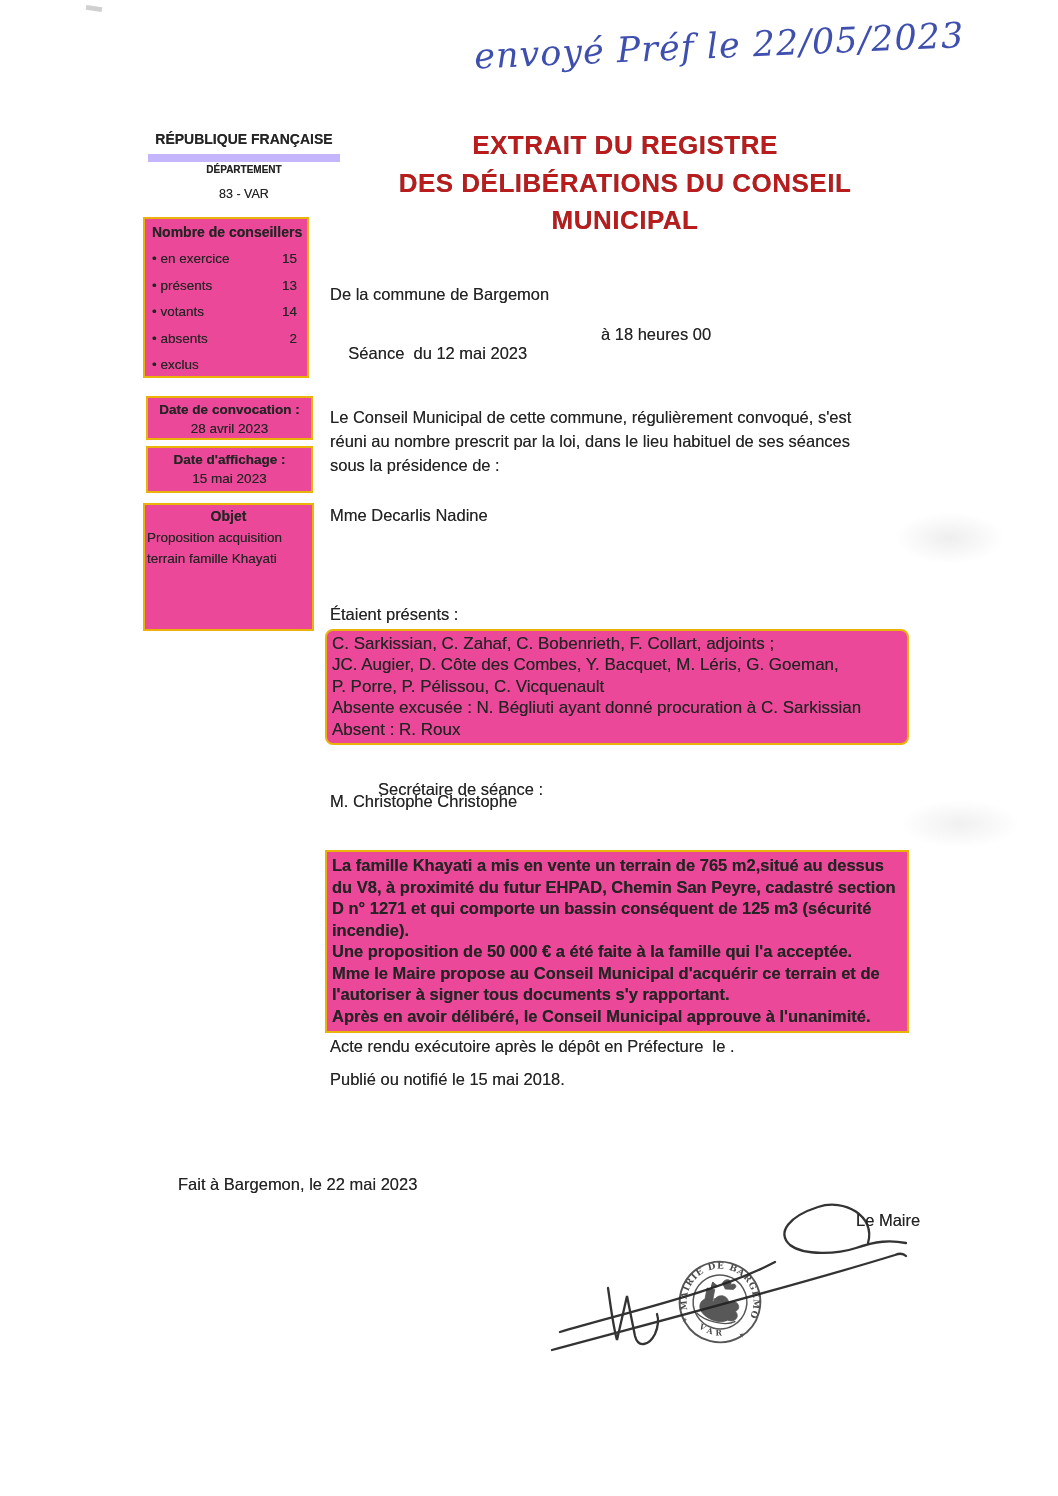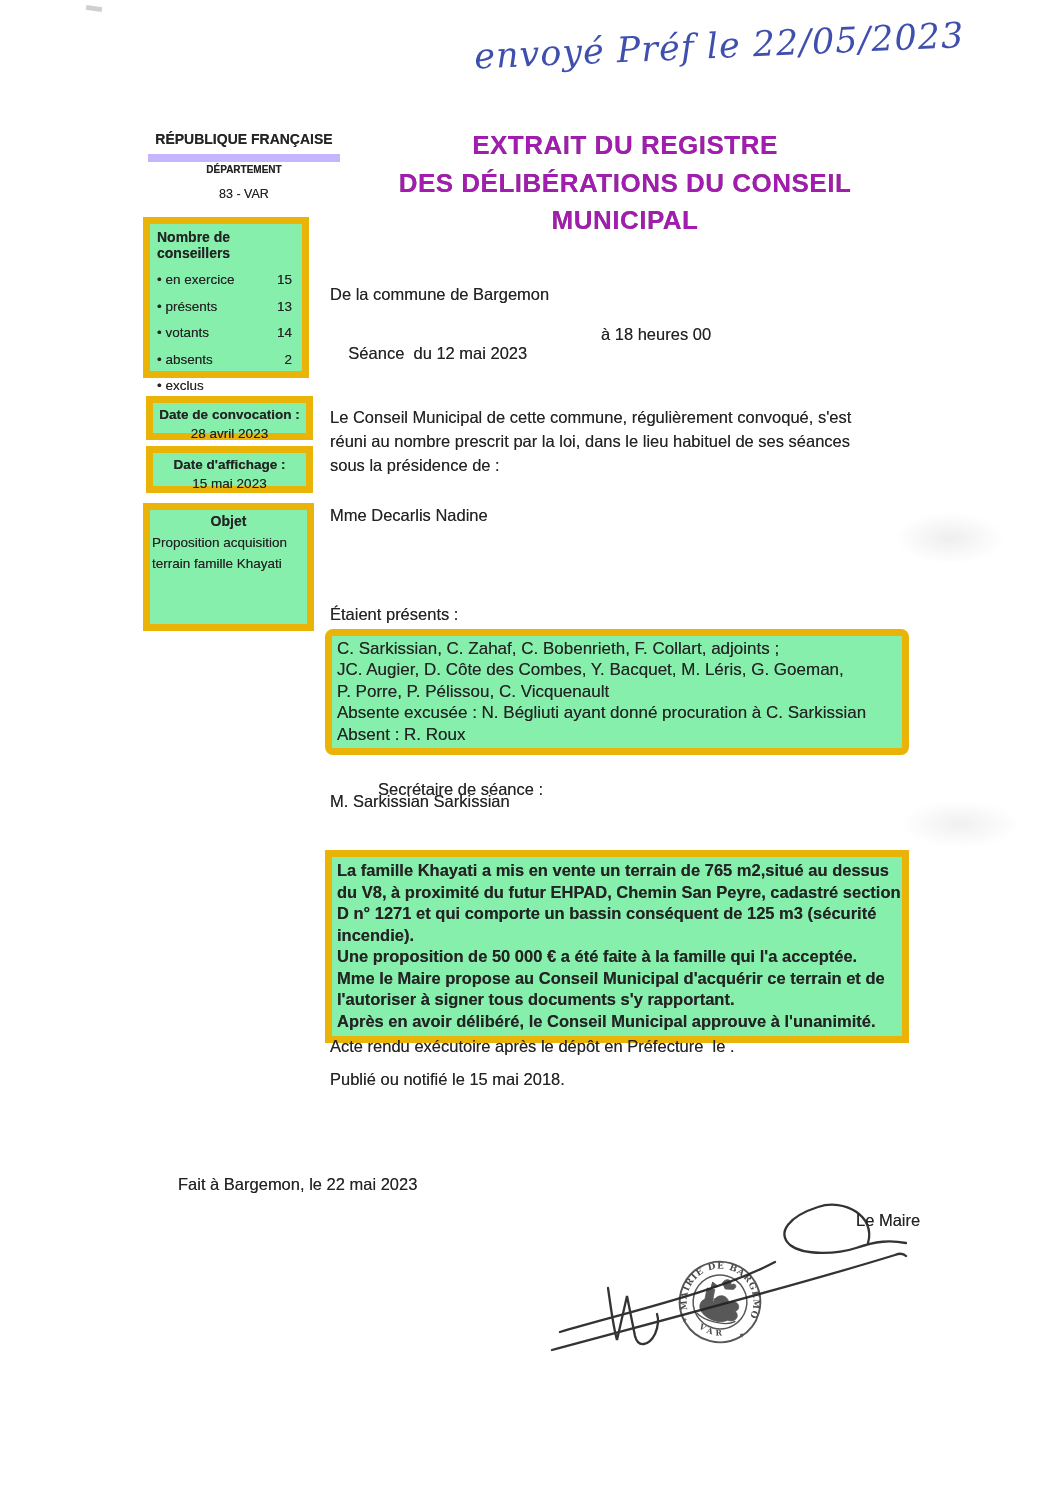--- a/index.html
+++ b/index.html
@@ -30,42 +30,42 @@
     color: #3f4fae;
     transform: rotate(-2.5deg);
     white-space: pre;
   }
 
   
   .repub { left: 148px; top: 131px; width: 192px; font-size: 14px; padding-bottom: 7px; border-bottom: 8px solid #c4b5fd; }
   .dept  { left: 148px; top: 164px; width: 192px; font-size: 10px; }
   .deptcode { left: 148px; top: 187px; width: 192px; font-size: 12.5px; }
 
-  .box { border: 7px solid #eab308; background: #86efac; }
+  .box { border: 2px solid #eab308; background: #ec4899; }
 
   .counselors { left: 143px; top: 217px; width: 166px; height: 161px; }
   .counselors .ctitle { font-size: 14px; font-weight: bold; padding: 5px 0 0 7px; }
   .crows { margin-top: 6px; }
   .crow { display: flex; justify-content: space-between; padding: 0 10px 0 7px; line-height: 26.5px; font-size: 13.5px; }
 
   .datebox { left: 146px; width: 167px; font-size: 13.5px; text-align: center; padding-top: 2px; line-height: 19px; }
   .convbox { top: 396px; height: 44px; }
   .affbox  { top: 446px; height: 47px; }
 
   .objetbox { left: 143px; top: 503px; width: 171px; height: 128px; }
   .objetbox .otitle { font-size: 14px; font-weight: bold; text-align: center; padding-top: 3px; }
   .objetbox .otext { font-size: 13.5px; line-height: 21px; padding: 3px 2px 0 2px; white-space: pre; }
 
   
   .doctitle {
     left: 330px; top: 127px; width: 590px;
     font-size: 26px; font-weight: bold;
     line-height: 37.5px; letter-spacing: 0.5px;
     text-align: center; white-space: pre;
-    color: #a21caf;
+    color: #b91c1c;
   }
 
   
   .body-line { font-size: 16.5px; }
   .commune { left: 330px; top: 285px; }
   .seance  { left: 330px; top: 325px; width: 560px; }
   .seance-time { position: absolute; left: 271px; top: 0; white-space: pre; }
   .intro { left: 330px; top: 405px; line-height: 24px; }
   .president { left: 330px; top: 506px; }
   .presents-label { left: 330px; top: 605px; }
@@ -165,21 +165,21 @@
   <div class="abs body-line doc presents-label pre">Étaient présents :</div>
 
   <div class="abs box presents-box doc pre">C. Sarkissian, C. Zahaf, C. Bobenrieth, F. Collart, adjoints ;
 JC. Augier, D. Côte des Combes, Y. Bacquet, M. Léris, G. Goeman,
 P. Porre, P. Pélissou, C. Vicquenault
 Absente excusée : N. Bégliuti ayant donné procuration à C. Sarkissian
 Absent : R. Roux</div>
 
   <div class="abs body-line doc secretary-label pre">Secrétaire de séance :</div>
 
-  <div class="abs body-line doc secretary-name pre">M. Sarkissian Sarkissian</div>
+  <div class="abs body-line doc secretary-name pre">M. Christophe Christophe</div>
 
   <div class="abs box delib-box doc pre">La famille Khayati a mis en vente un terrain de 765 m2,situé au dessus
 du V8, à proximité du futur EHPAD, Chemin San Peyre, cadastré section
 D n° 1271 et qui comporte un bassin conséquent de 125 m3 (sécurité
 incendie).
 Une proposition de 50 000 € a été faite à la famille qui l'a acceptée.
 Mme le Maire propose au Conseil Municipal d'acquérir ce terrain et de
 l'autoriser à signer tous documents s'y rapportant.
 Après en avoir délibéré, le Conseil Municipal approuve à l'unanimité.</div>
 

